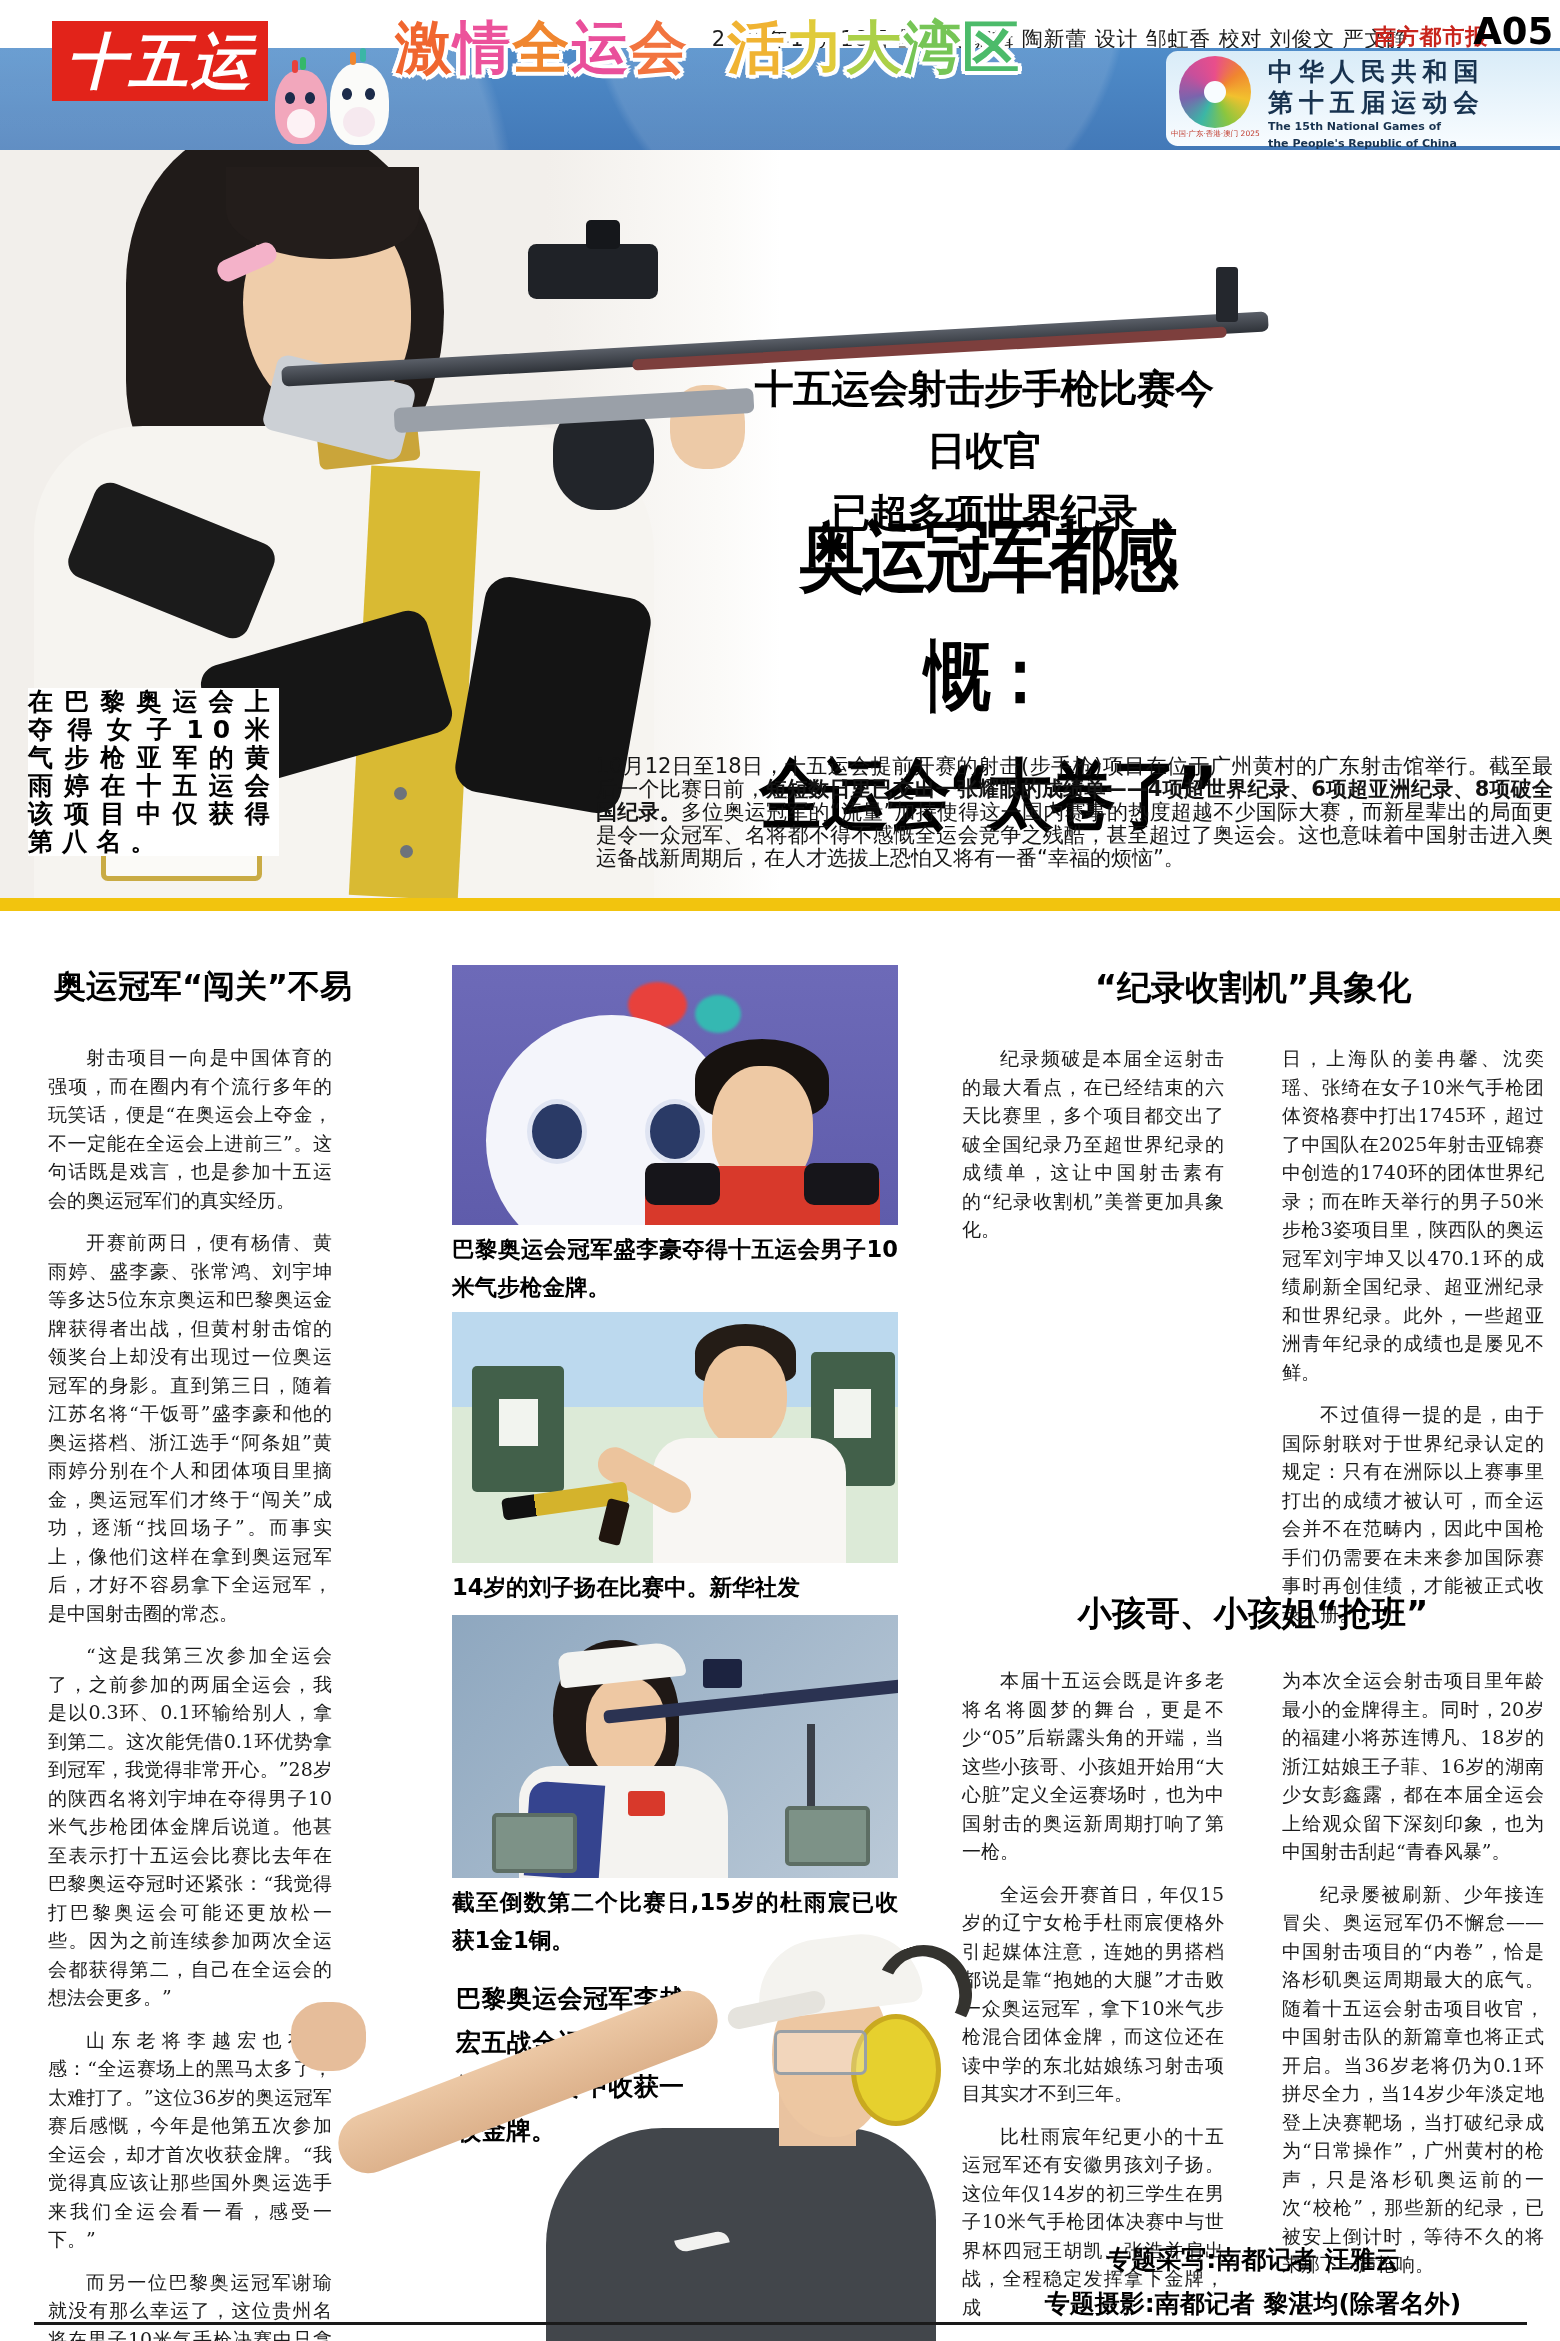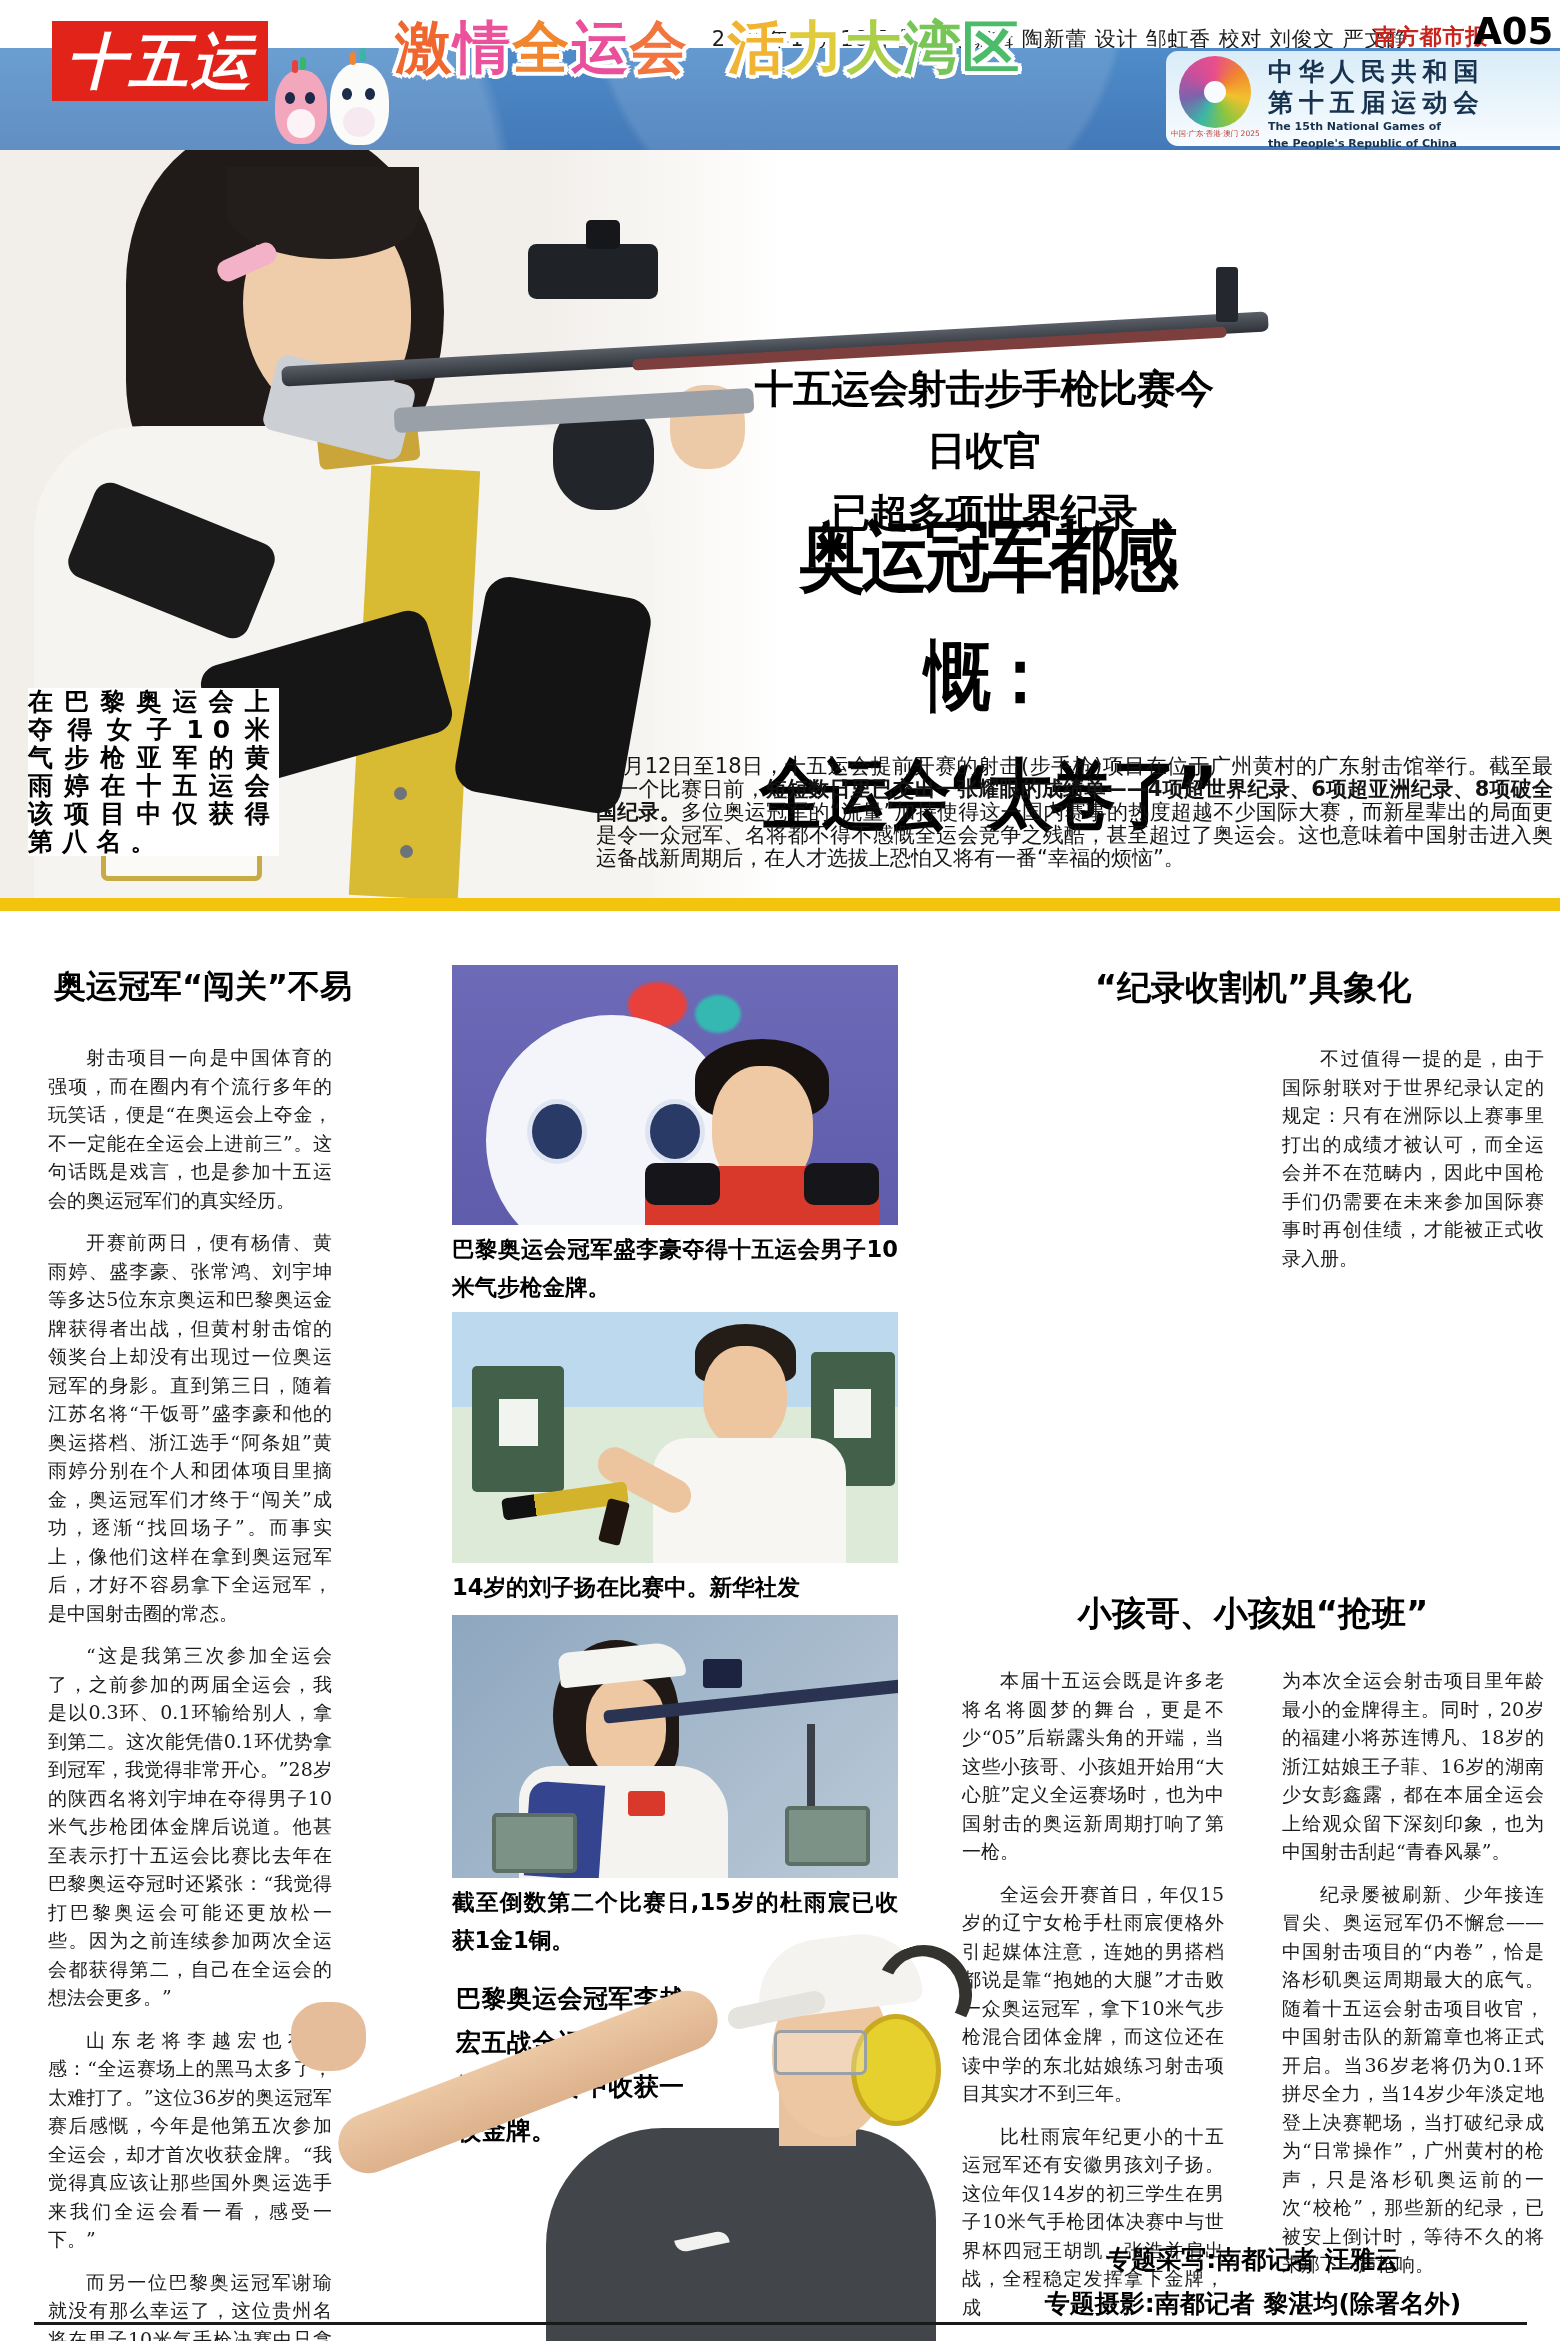--- a/index.html
+++ b/index.html
@@ -281,22 +281,24 @@
     <div class="ph p3-mon" style="left:40px;top:198px;"></div>
     <div class="ph p3-mon" style="left:333px;top:191px;"></div>
   </div>
   <div class="cap cap3">截至倒数第二个比赛日,15岁的杜雨宸已收获1金1铜。</div>
 
   <div class="note">巴黎奥运会冠军李越宏五战全运会，才最终在团体赛中收获一枚金牌。</div>
 
   <div class="h-sec s2-head">“纪录收割机”具象化</div>
   <div class="s2-cols">
     <div class="subcol serif">
+      <p>纪录频破是本届全运射击的最大看点，在已经结束的六天比赛里，多个项目都交出了破全国纪录乃至超世界纪录的成绩单，这让中国射击素有的“纪录收割机”美誉更加具象化。</p>
     </div>
     <div class="subcol serif">
+      <p class="cont">日，上海队的姜冉馨、沈奕瑶、张绮在女子10米气手枪团体资格赛中打出1745环，超过了中国队在2025年射击亚锦赛中创造的1740环的团体世界纪录；而在昨天举行的男子50米步枪3姿项目里，陕西队的奥运冠军刘宇坤又以470.1环的成绩刷新全国纪录、超亚洲纪录和世界纪录。此外，一些超亚洲青年纪录的成绩也是屡见不鲜。</p>
       <p>不过值得一提的是，由于国际射联对于世界纪录认定的规定：只有在洲际以上赛事里打出的成绩才被认可，而全运会并不在范畴内，因此中国枪手们仍需要在未来参加国际赛事时再创佳绩，才能被正式收录入册。</p>
     </div>
   </div>
 
   <div class="h-sec s3-head">小孩哥、小孩姐“抢班”</div>
   <div class="s3-cols">
     <div class="subcol serif">
       <p>本届十五运会既是许多老将名将圆梦的舞台，更是不少“05”后崭露头角的开端，当这些小孩哥、小孩姐开始用“大心脏”定义全运赛场时，也为中国射击的奥运新周期打响了第一枪。</p>
       <p>全运会开赛首日，年仅15岁的辽宁女枪手杜雨宸便格外引起媒体注意，连她的男搭档都说是靠“抱她的大腿”才击败一众奥运冠军，拿下10米气步枪混合团体金牌，而这位还在读中学的东北姑娘练习射击项目其实才不到三年。</p>
       <p>比杜雨宸年纪更小的十五运冠军还有安徽男孩刘子扬。这位年仅14岁的初三学生在男子10米气手枪团体决赛中与世界杯四冠王胡凯、张浩并肩出战，全程稳定发挥拿下金牌，成</p>

